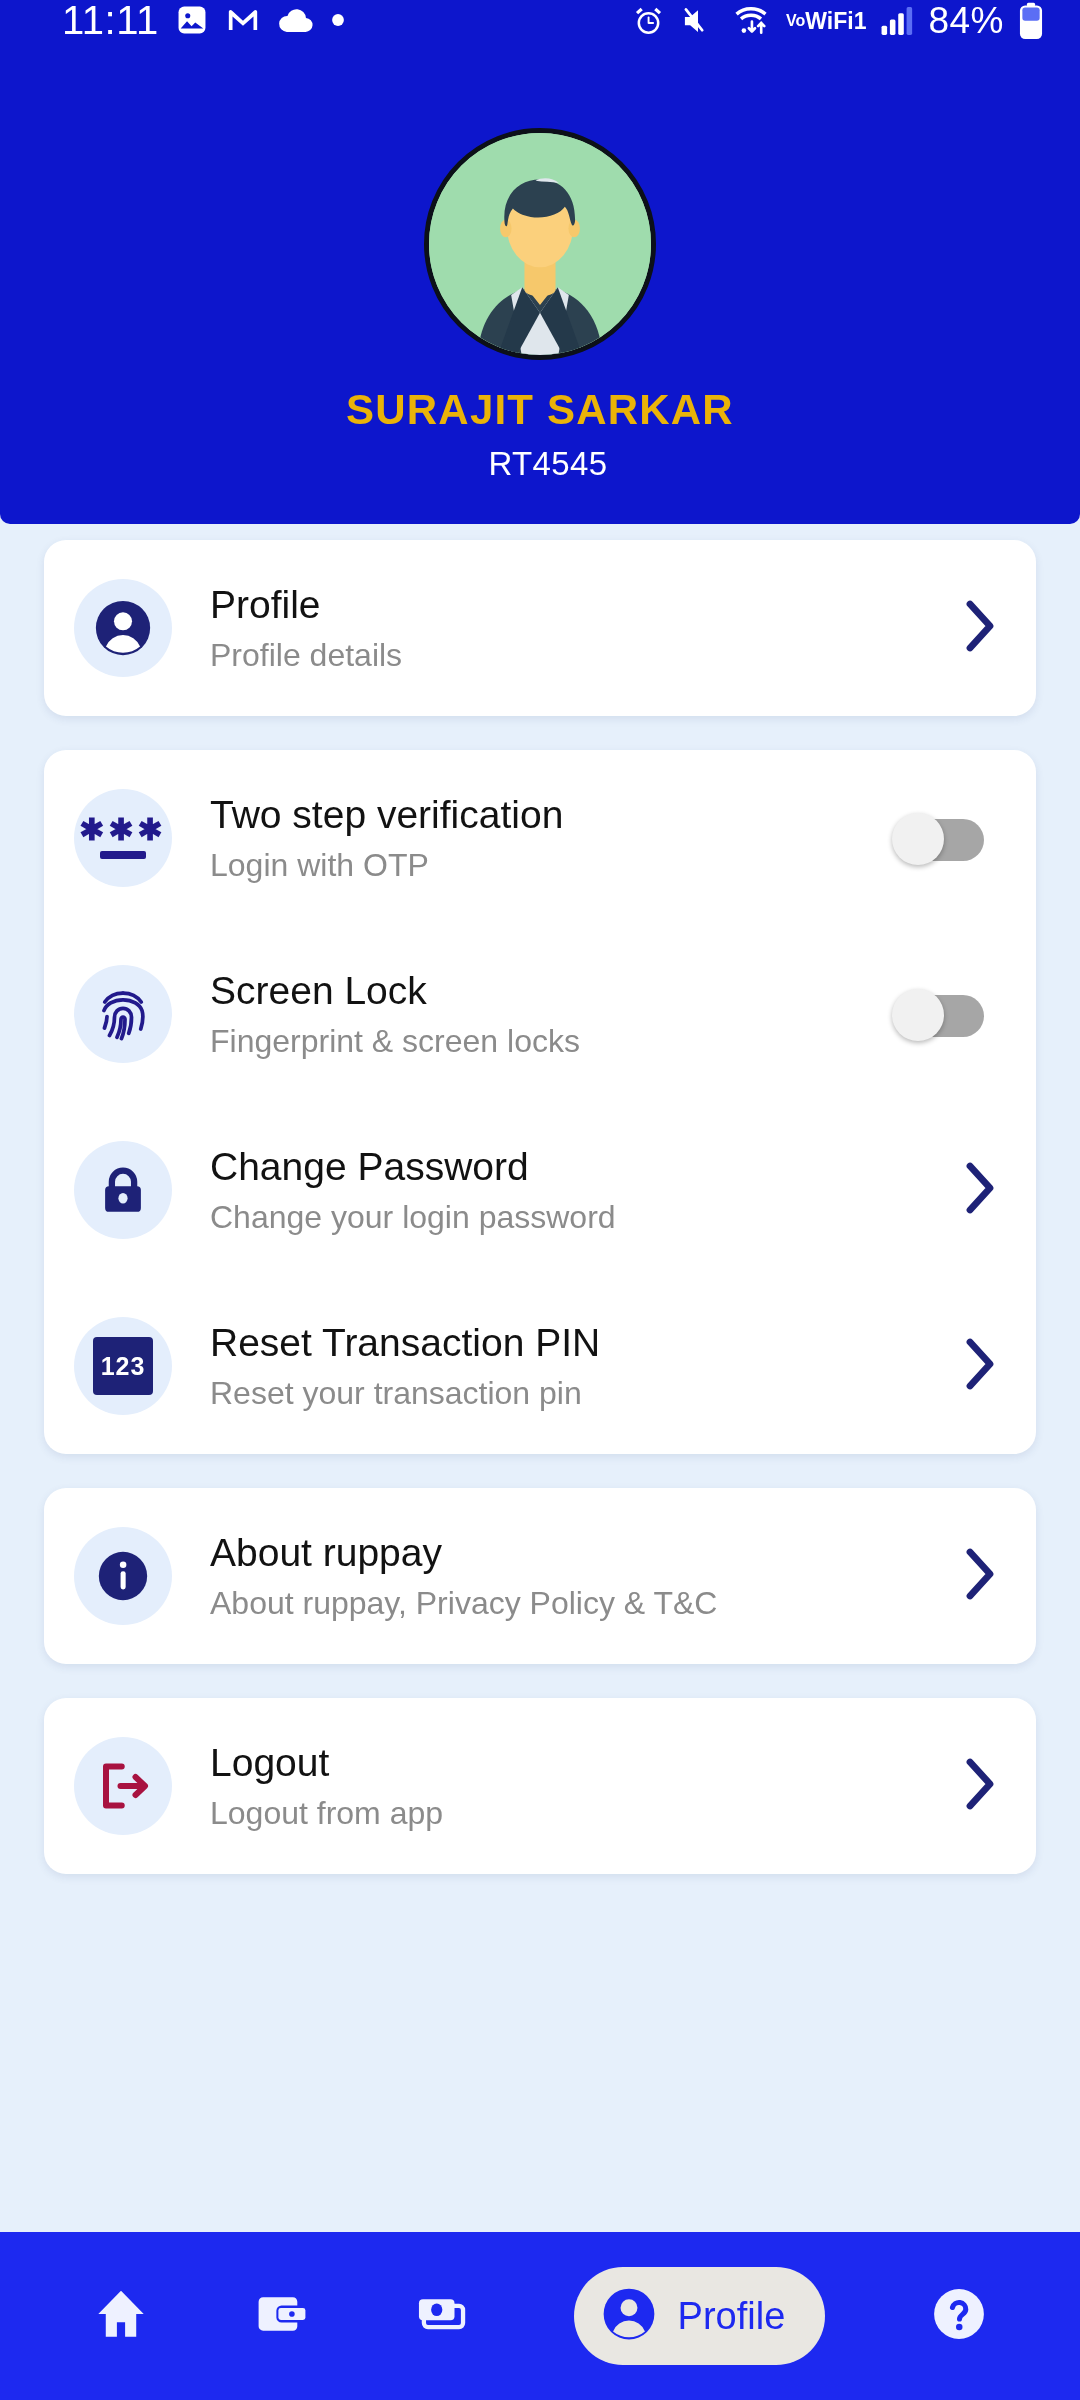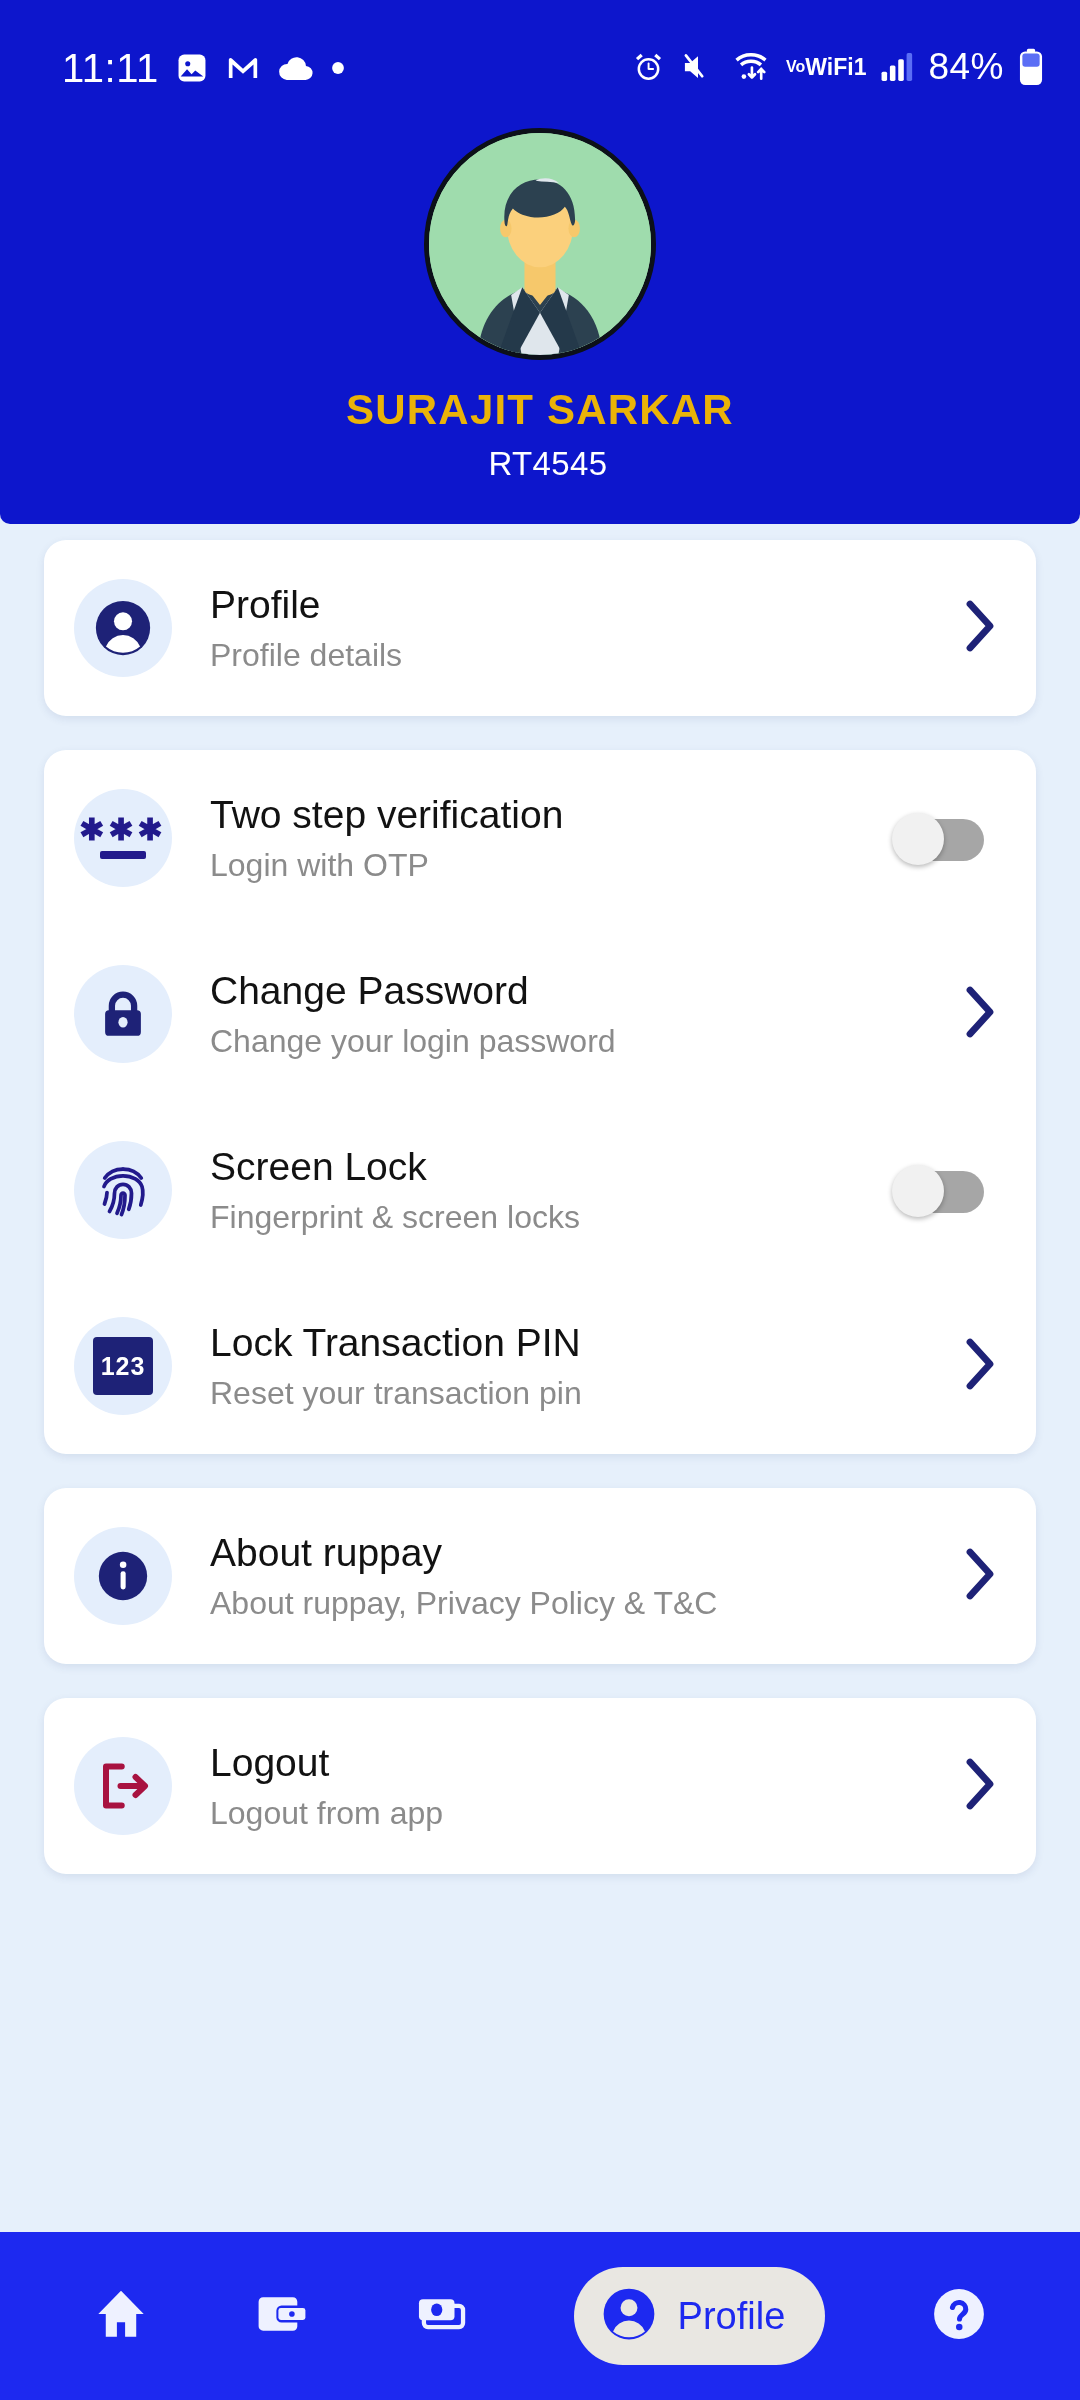--- a/index.html
+++ b/index.html
@@ -13,21 +13,21 @@
 
   
   .header{
     position:absolute; left:0; top:0; width:1080px; height:524px;
     background:#0d16cc;
     border-bottom-left-radius:10px; border-bottom-right-radius:10px;
     overflow:hidden;
   }
   .statusbar{
     position:absolute; left:0; top:0; width:1080px; height:88px;
-    display:flex; align-items:flex-end; color:#fff;
+    display:flex; align-items:flex-start; color:#fff;
   }
   .sb-left{ display:flex; align-items:center; gap:16px; margin-left:62px; }
   .sb-time{ font-size:40px; font-weight:400; letter-spacing:0.5px; line-height:1; }
   .sb-right{ margin-left:auto; margin-right:36px; display:flex; align-items:center; gap:14px; }
   .sb-ico{ display:flex; align-items:center; justify-content:center; }
   .sb-batt-txt{ font-size:37px; font-weight:400; letter-spacing:0.5px; }
   .vowifi{ display:flex; flex-direction:row; align-items:center; line-height:1; }
   .vowifi span:first-child{ font-size:16px; font-weight:700; }
   .vowifi span:last-child{ font-size:23px; font-weight:700; margin-top:1px; }
 
@@ -251,39 +251,20 @@
         <div class="row-sub">Login with OTP</div>
       </div>
       <div class="toggle">
         <div class="track"></div>
         <div class="knob"></div>
       </div>
     </div>
 
     <div class="row">
       <div class="ic-circle">
-        <svg width="58" height="58" viewBox="0 0 24 24">
-          <path d="M7.4 11V8.6a4.6 4.6 0 0 1 9.2 0V11" stroke="#1e2277" stroke-width="2.6" fill="none" stroke-linecap="round"></path>
-          <rect x="4.6" y="10.4" width="14.8" height="10.6" rx="1.6" fill="#1e2277"></rect>
-          <ellipse cx="12" cy="15.4" rx="1.9" ry="2.2" fill="#e4eefc"></ellipse>
-        </svg>
-      </div>
-      <div class="row-txt">
-        <div class="row-title">Change Password</div>
-        <div class="row-sub">Change your login password</div>
-      </div>
-      <span class="chev">
-        <svg width="32" height="52" viewBox="0 0 16 26">
-            <path d="M3 2l10 11L3 24" stroke="#1e2277" stroke-width="3.4" fill="none" stroke-linecap="round" stroke-linejoin="round"></path>
-          </svg>
-      </span>
-    </div>
-
-    <div class="row">
-      <div class="ic-circle">
         <svg width="60" height="60" viewBox="0 0 24 24" fill="none" stroke="#221a8c" stroke-width="1.5" stroke-linecap="round">
           <path d="M12 3.6c-3.2 0-5.9 1.6-7.3 3.6"></path>
           <path d="M12 3.6c3.2 0 5.9 1.6 7.3 3.6"></path>
           <path d="M4.4 10.6C5.2 8.2 8.2 6.3 12 6.3s6.8 1.9 7.6 4.3c.6 1.9.4 4.4-.5 7.4"></path>
           <path d="M6.6 20.6c1.4-2.4 2-4.8 2-7.3 0-2 1.5-3.6 3.4-3.6s3.4 1.6 3.4 3.6c0 2.5-.4 4.6-1.1 6.4"></path>
           <path d="M9.6 21.3c1-2.2 1.6-4.6 1.6-7.2 0-.5.4-.9.8-.9s.8.4.8.9c0 3-.5 5.5-1.4 7.7"></path>
           <path d="M4.6 17.6c.6-1.6 1-3.1 1-4.6"></path>
         </svg>
       </div>
       <div class="row-txt">
@@ -291,24 +272,43 @@
         <div class="row-sub">Fingerprint &amp; screen locks</div>
       </div>
       <div class="toggle">
         <div class="track"></div>
         <div class="knob"></div>
       </div>
     </div>
 
     <div class="row">
       <div class="ic-circle">
+        <svg width="58" height="58" viewBox="0 0 24 24">
+          <path d="M7.4 11V8.6a4.6 4.6 0 0 1 9.2 0V11" stroke="#1e2277" stroke-width="2.6" fill="none" stroke-linecap="round"></path>
+          <rect x="4.6" y="10.4" width="14.8" height="10.6" rx="1.6" fill="#1e2277"></rect>
+          <ellipse cx="12" cy="15.4" rx="1.9" ry="2.2" fill="#e4eefc"></ellipse>
+        </svg>
+      </div>
+      <div class="row-txt">
+        <div class="row-title">Change Password</div>
+        <div class="row-sub">Change your login password</div>
+      </div>
+      <span class="chev">
+        <svg width="32" height="52" viewBox="0 0 16 26">
+            <path d="M3 2l10 11L3 24" stroke="#1e2277" stroke-width="3.4" fill="none" stroke-linecap="round" stroke-linejoin="round"></path>
+          </svg>
+      </span>
+    </div>
+
+    <div class="row">
+      <div class="ic-circle">
         <div class="num-box">123</div>
       </div>
       <div class="row-txt">
-        <div class="row-title">Lock Transaction PIN</div>
+        <div class="row-title">Reset Transaction PIN</div>
         <div class="row-sub">Reset your transaction pin</div>
       </div>
       <span class="chev">
         <svg width="32" height="52" viewBox="0 0 16 26">
             <path d="M3 2l10 11L3 24" stroke="#1e2277" stroke-width="3.4" fill="none" stroke-linecap="round" stroke-linejoin="round"></path>
           </svg>
       </span>
     </div>
   </div>
 

